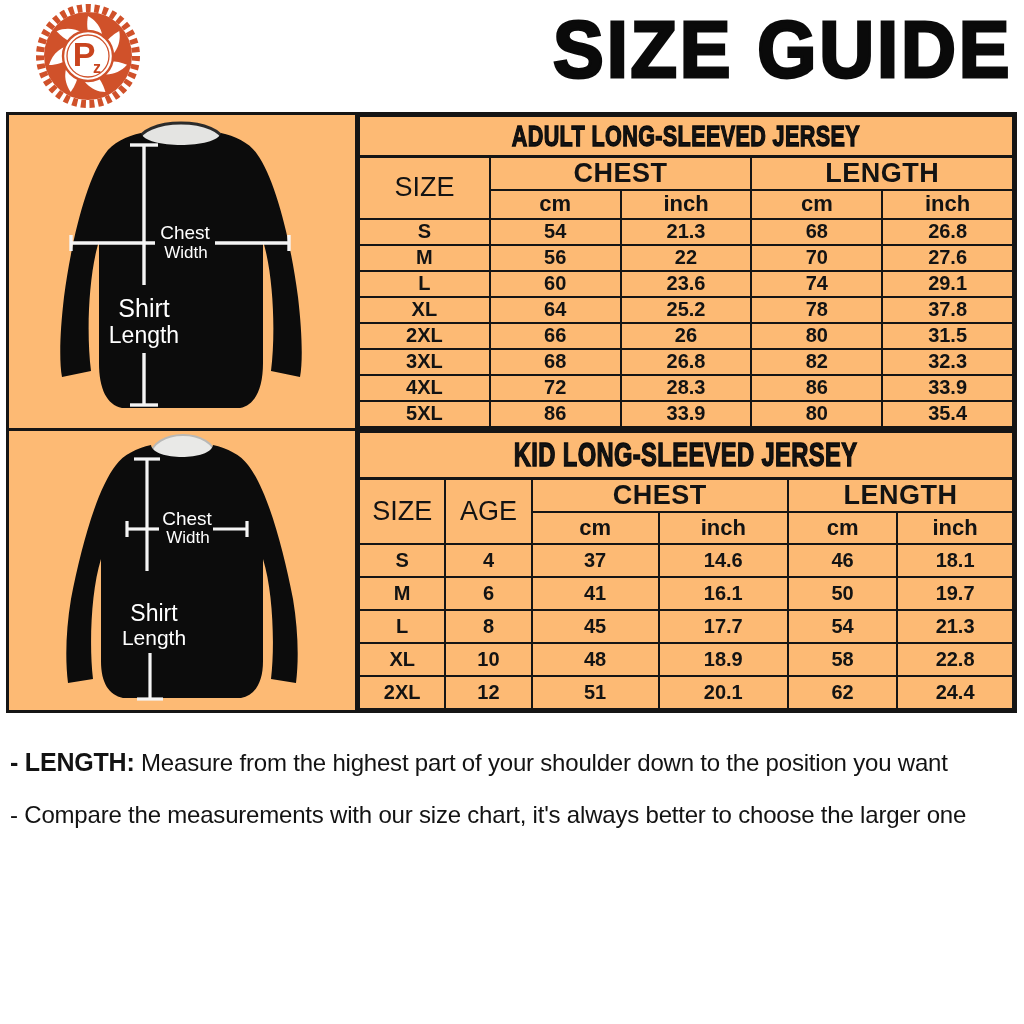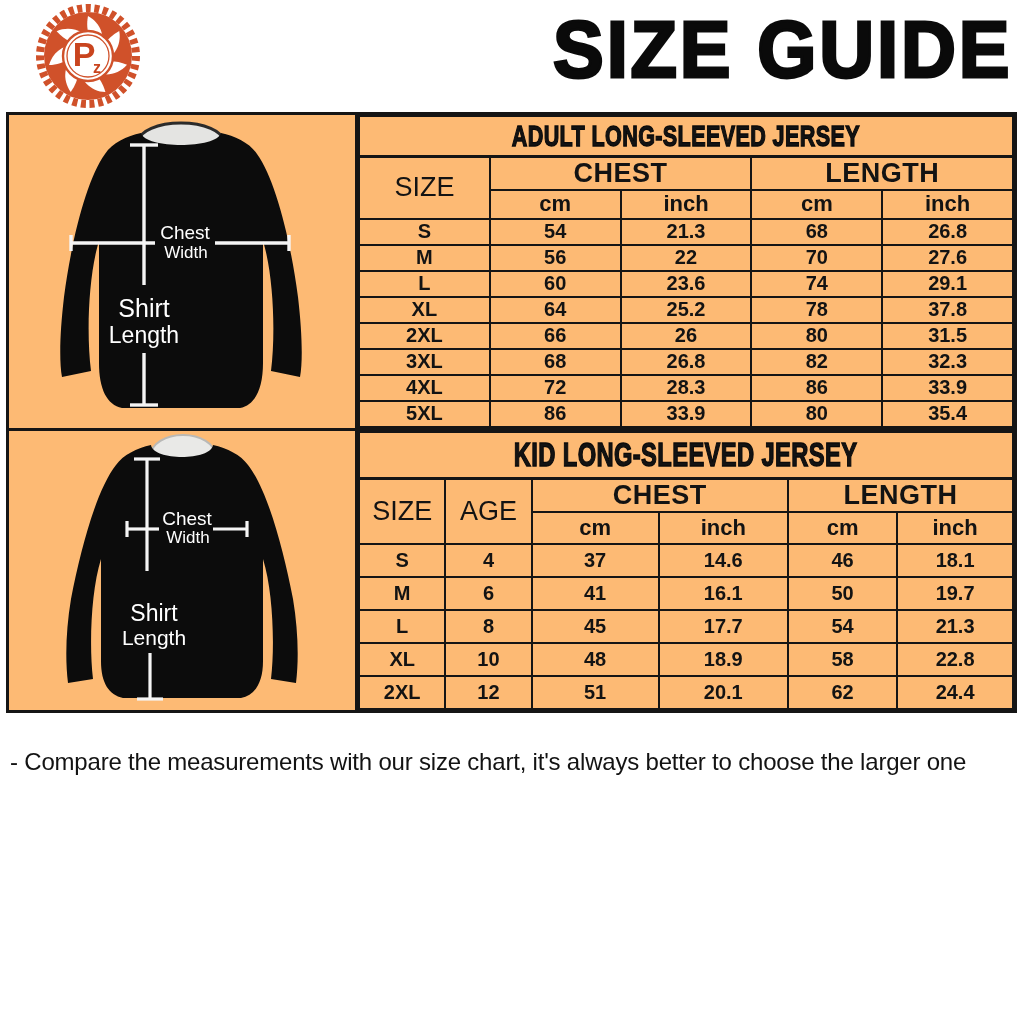--- a/index.html
+++ b/index.html
@@ -296,16 +296,17 @@
               <td>20.1</td>
               <td>62</td>
               <td>24.4</td>
             </tr>
           </tbody>
       </table>
     </div>
   </div>
 
   <div class="howto">
+    <div class="bullet"><span class="b-label">- LENGTH:</span><span> Measure from the highest part of your shoulder down to the position you want</span></div>
     <div class="bullet">- Compare the measurements with our size chart, it's always better to choose the larger one</div>
   </div>
 
 </div>
 
 </body></html>

